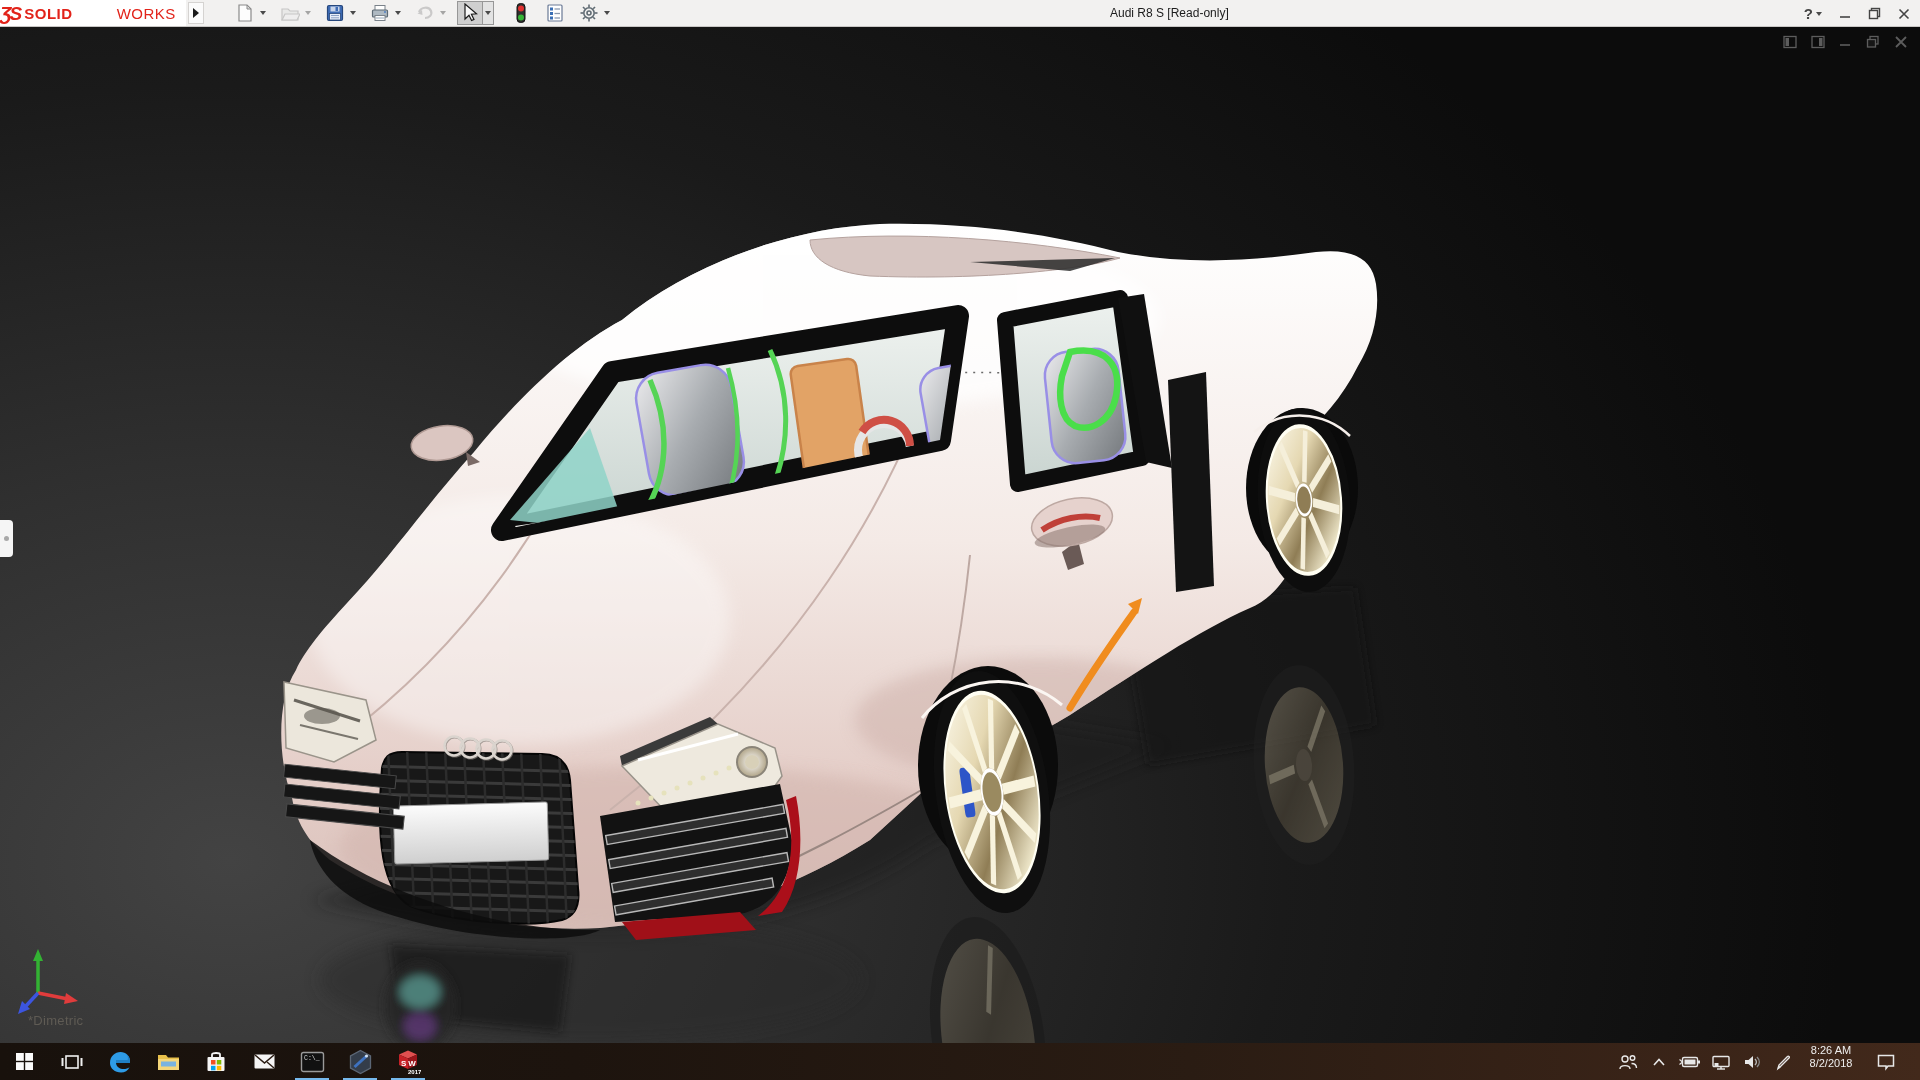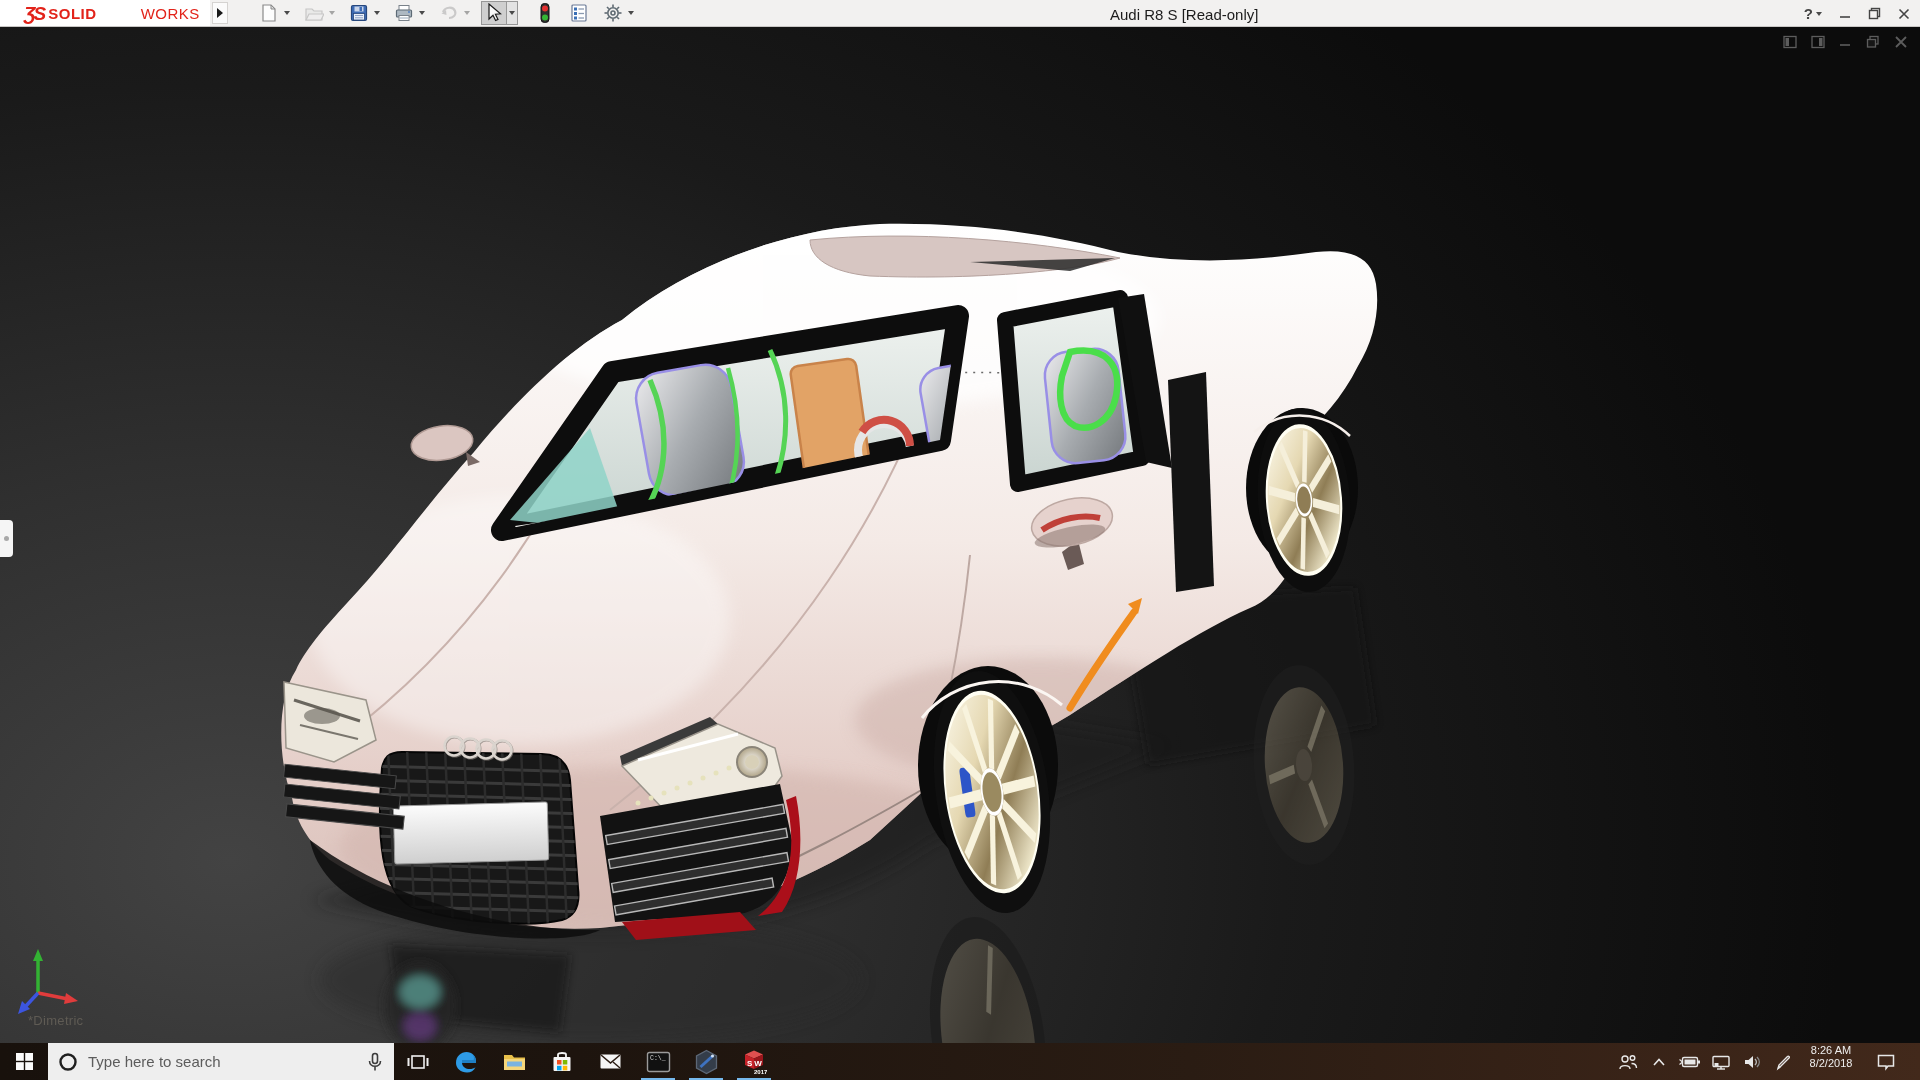--- a/index.html
+++ b/index.html
@@ -3,36 +3,36 @@
 <meta charset="utf-8">
 <style>
   * { margin:0; padding:0; box-sizing:border-box; }
   html,body { width:1920px; height:1080px; overflow:hidden; background:#000;
     font-family:"Liberation Sans","DejaVu Sans",sans-serif; }
   body { position:relative; }
 
   
   .titlebar { position:absolute; left:0; top:0; width:1920px; height:27px;
     background:#f2f1f0; border-bottom:1px solid #c9c7c5; display:flex; align-items:center; }
-  .logo { display:flex; align-items:center; gap:4px; padding:0 10px 0 24px; height:100%; background:#fff; }
+  .logo { display:flex; align-items:center; gap:4px; padding:0 10px 0 0; height:100%; background:#fff; }
   .logo-mark { font-style:italic; font-weight:bold; font-size:19px; color:#e2231a; line-height:1; letter-spacing:-2px; }
   .logo-text { font-size:15px; color:#e2231a; letter-spacing:.5px; }
   .logo-text b { font-weight:700;text-align:right; } .logo-text span { font-weight:300;margin-left:44px; }
   .flyout-btn { width:16px; height:22px; margin-left:2px; border:1px solid #d5d3d1; background:#fbfbfb;
     display:flex; align-items:center; justify-content:center; }
   .flyout-tri { width:0; height:0; border-left:6px solid #1a1a1a; border-top:5px solid transparent; border-bottom:5px solid transparent; }
   .qat { display:flex; align-items:center; margin-left:28px; gap:2px; }
   .qat-group { display:flex; align-items:center; margin-right:6px; }
   .qat-btn { width:26px; height:24px; display:flex; align-items:center; justify-content:center; border:1px solid transparent; }
   .qat-caret { width:11px; height:24px; display:flex; align-items:center; justify-content:center; }
   .caret { width:0; height:0; border-top:4px solid #4a4a4a; border-left:3.5px solid transparent; border-right:3.5px solid transparent; }
   .disabled { opacity:.45; filter:grayscale(1); }
   .qat-btn.active { background:#cfcfcf; border:1px solid #979797; }
   .qat-caret.active { background:#e3e3e3; border:1px solid #979797; border-left:none; }
-  .win-title { position:absolute; left:1110px; top:6px; font-size:15px; color:#1c1c1c; }
+  .win-title { position:absolute; left:1110px; top:6px; font-size:12px; color:#1c1c1c; }
   .win-controls { position:absolute; right:10px; top:0; height:27px; display:flex; align-items:center; gap:17px; }
   .wc { color:#444; font-size:14px; display:flex; align-items:center; gap:3px; }
   .wc svg { display:block; }
 
   
   .viewport { position:absolute; left:0; top:27px; width:1920px; height:1016px;
     background:radial-gradient(1700px 1250px at 12% 82%, #434343 0%, #2f2f2f 32%, #1a1a1a 62%, #0c0c0c 95%); }
   .doc-controls { position:absolute; right:12px; top:8px; display:flex; gap:13px; opacity:.75; }
   .panel-tab { position:absolute; left:0; top:493px; width:13px; height:37px; background:#f5f5f5;
     border-radius:0 4px 4px 0; display:flex; align-items:center; justify-content:center; }
@@ -556,31 +556,20 @@
 
 <div class="taskbar">
   <div class="tb-start">
     <svg width="17" height="17">
         <rect x="0" y="0" width="7.8" height="7.8" fill="#fbfbfb"></rect>
         <rect x="9.2" y="0" width="7.8" height="7.8" fill="#fbfbfb"></rect>
         <rect x="0" y="9.2" width="7.8" height="7.8" fill="#fbfbfb"></rect>
         <rect x="9.2" y="9.2" width="7.8" height="7.8" fill="#fbfbfb"></rect>
       </svg>
   </div>
-  <div class="tb-search">
-    <svg width="20" height="20">
-        <circle cx="10" cy="10" r="7.5" fill="none" stroke="#1f1f1f" stroke-width="2.4"></circle>
-      </svg>
-    <span class="tb-search-text">Type here to search</span>
-    <svg width="18" height="20">
-        <rect x="6.5" y="1.5" width="5" height="10" rx="2.5" fill="none" stroke="#3c3c3c" stroke-width="1.6"></rect>
-        <path d="M 3.5 9 C 3.5 16 14.5 16 14.5 9" fill="none" stroke="#3c3c3c" stroke-width="1.6"></path>
-        <line x1="9" y1="15" x2="9" y2="18.5" stroke="#3c3c3c" stroke-width="1.6"></line>
-      </svg>
-  </div>
   <div class="tb-btn">
     <svg width="22" height="22">
         <rect x="5" y="5" width="12" height="12" fill="none" stroke="#f0f0f0" stroke-width="1.6"></rect>
         <line x1="1.5" y1="7" x2="1.5" y2="15" stroke="#f0f0f0" stroke-width="2"></line>
         <line x1="20.5" y1="7" x2="20.5" y2="15" stroke="#f0f0f0" stroke-width="2"></line>
       </svg>
   </div>
   <div class="tb-btn">
     <svg width="26" height="26" viewBox="0 0 26 26">
         <path d="M 3 14 C 3 7 8 3 13.5 3 C 19 3 23 7 23 12 L 23 14 L 9 14 C 9.5 18 13 20 16.5 20 C 19 20 21 19.2 22.5 18.2 C 21 21.5 17.8 23.5 14 23.5 C 8 23.5 3 19.5 3 14 Z" fill="#2e9be6"></path>

